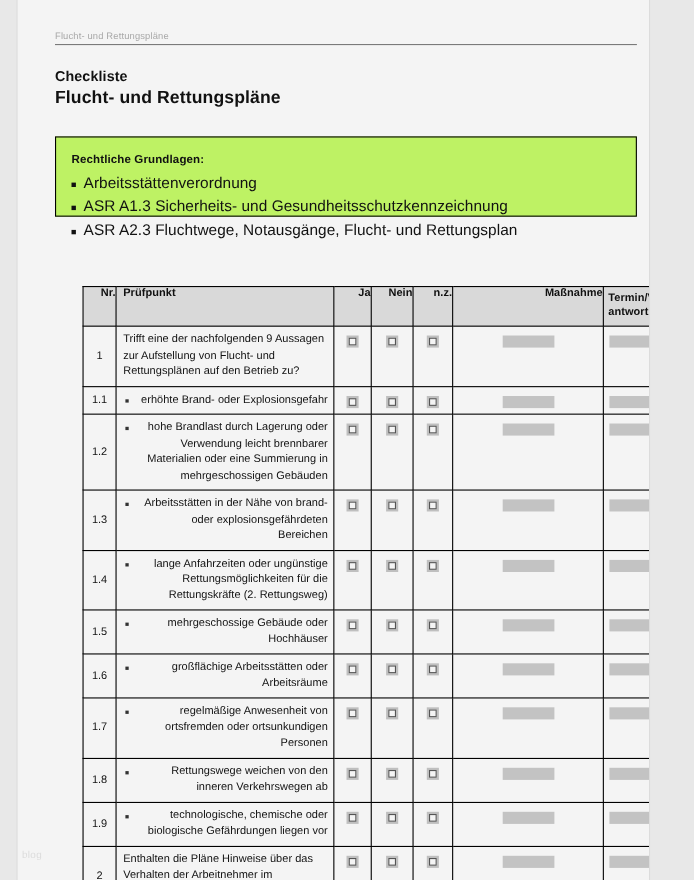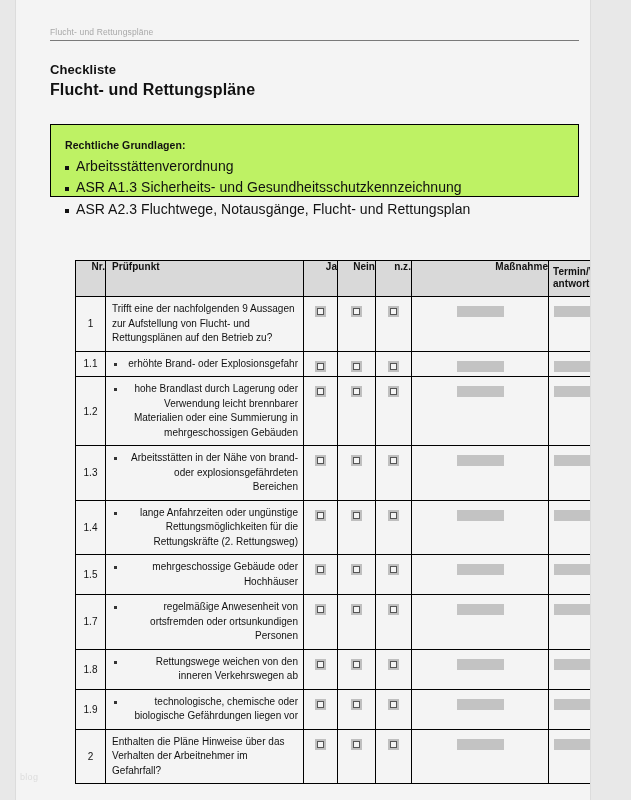--- a/index.html
+++ b/index.html
@@ -362,20 +362,34 @@
               <span class="item-text">mehrgeschossige Gebäude oder Hochhäuser</span>
             </span>
           </td>
           <td class="check-cell"><span class="checkbox"></span></td>
           <td class="check-cell"><span class="checkbox"></span></td>
           <td class="check-cell"><span class="checkbox"></span></td>
           <td class="field-cell"><span class="formfield massn"></span></td>
           <td class="field-cell"><span class="formfield termin"></span></td>
         </tr>
         <tr>
+          <td class="nr-cell">1.6</td>
+          <td class="item-cell">
+            <span class="item-bulleted">
+              <span class="item-bullet"></span>
+              <span class="item-text">großflächige Arbeitsstätten oder Arbeitsräume</span>
+            </span>
+          </td>
+          <td class="check-cell"><span class="checkbox"></span></td>
+          <td class="check-cell"><span class="checkbox"></span></td>
+          <td class="check-cell"><span class="checkbox"></span></td>
+          <td class="field-cell"><span class="formfield massn"></span></td>
+          <td class="field-cell"><span class="formfield termin"></span></td>
+        </tr>
+        <tr>
           <td class="nr-cell">1.7</td>
           <td class="item-cell">
             <span class="item-bulleted">
               <span class="item-bullet"></span>
               <span class="item-text">regelmäßige Anwesenheit von ortsfremden oder ortsunkundigen Personen</span>
             </span>
           </td>
           <td class="check-cell"><span class="checkbox"></span></td>
           <td class="check-cell"><span class="checkbox"></span></td>
           <td class="check-cell"><span class="checkbox"></span></td>

